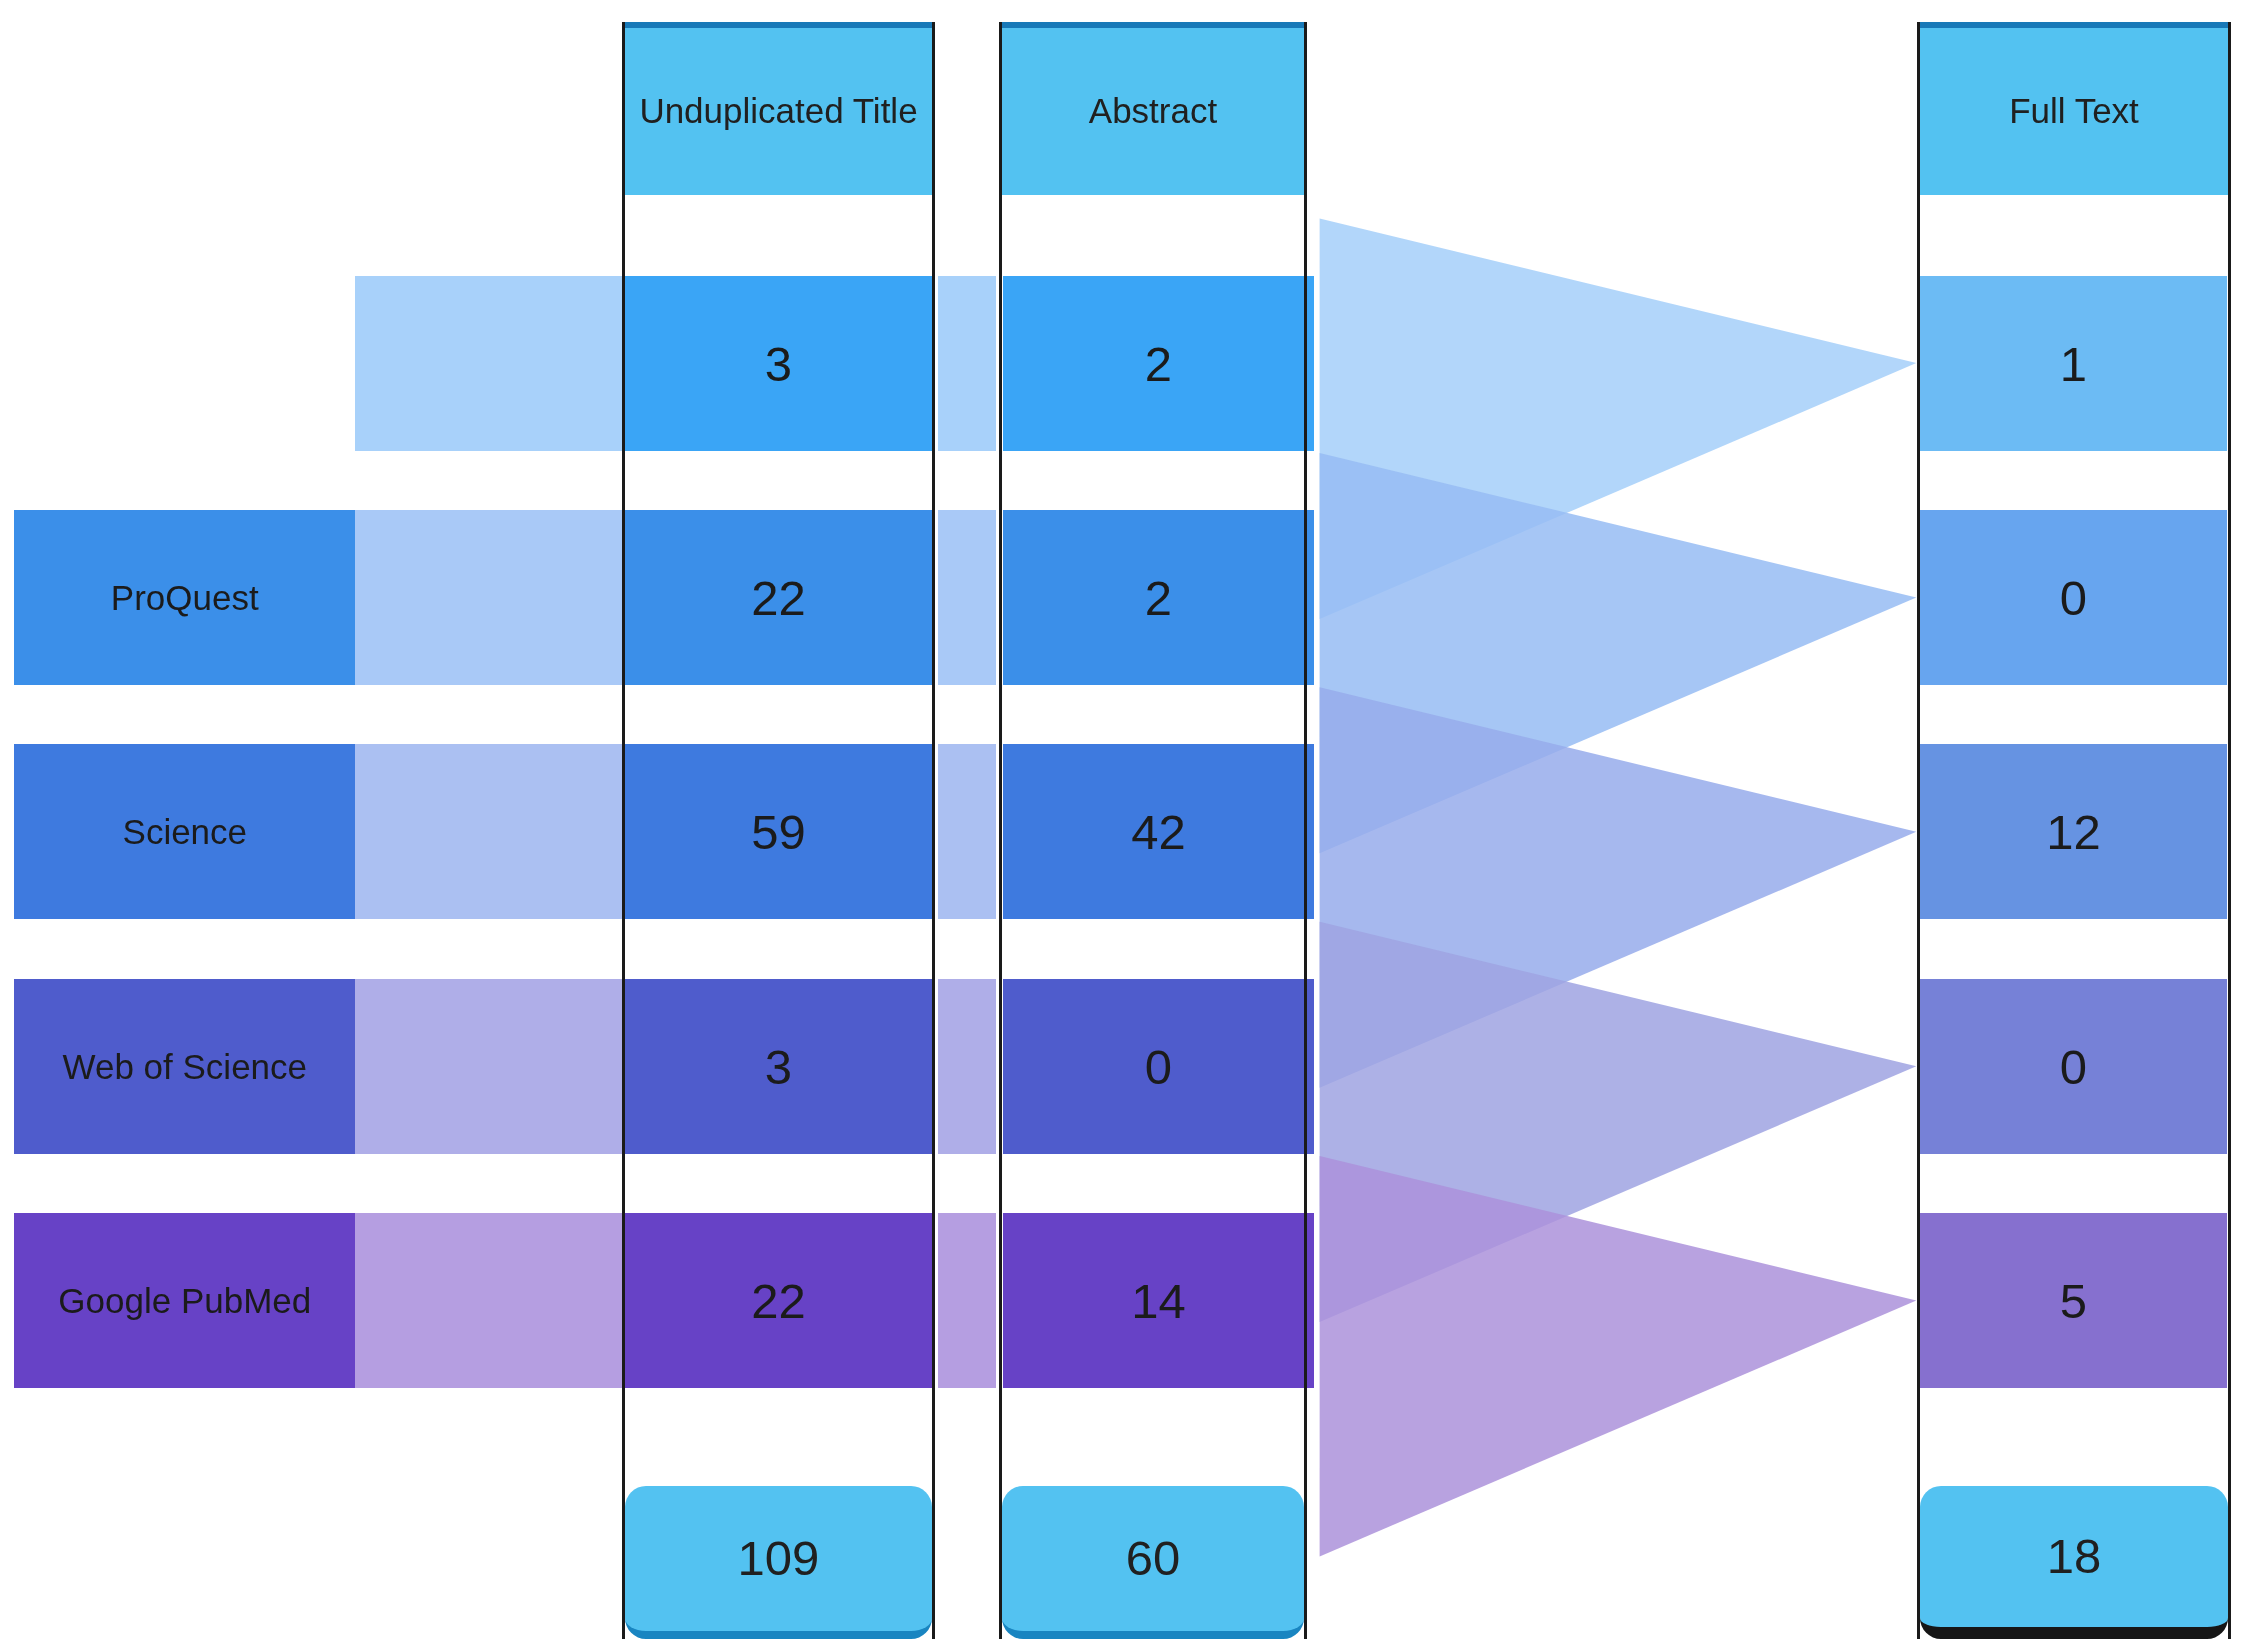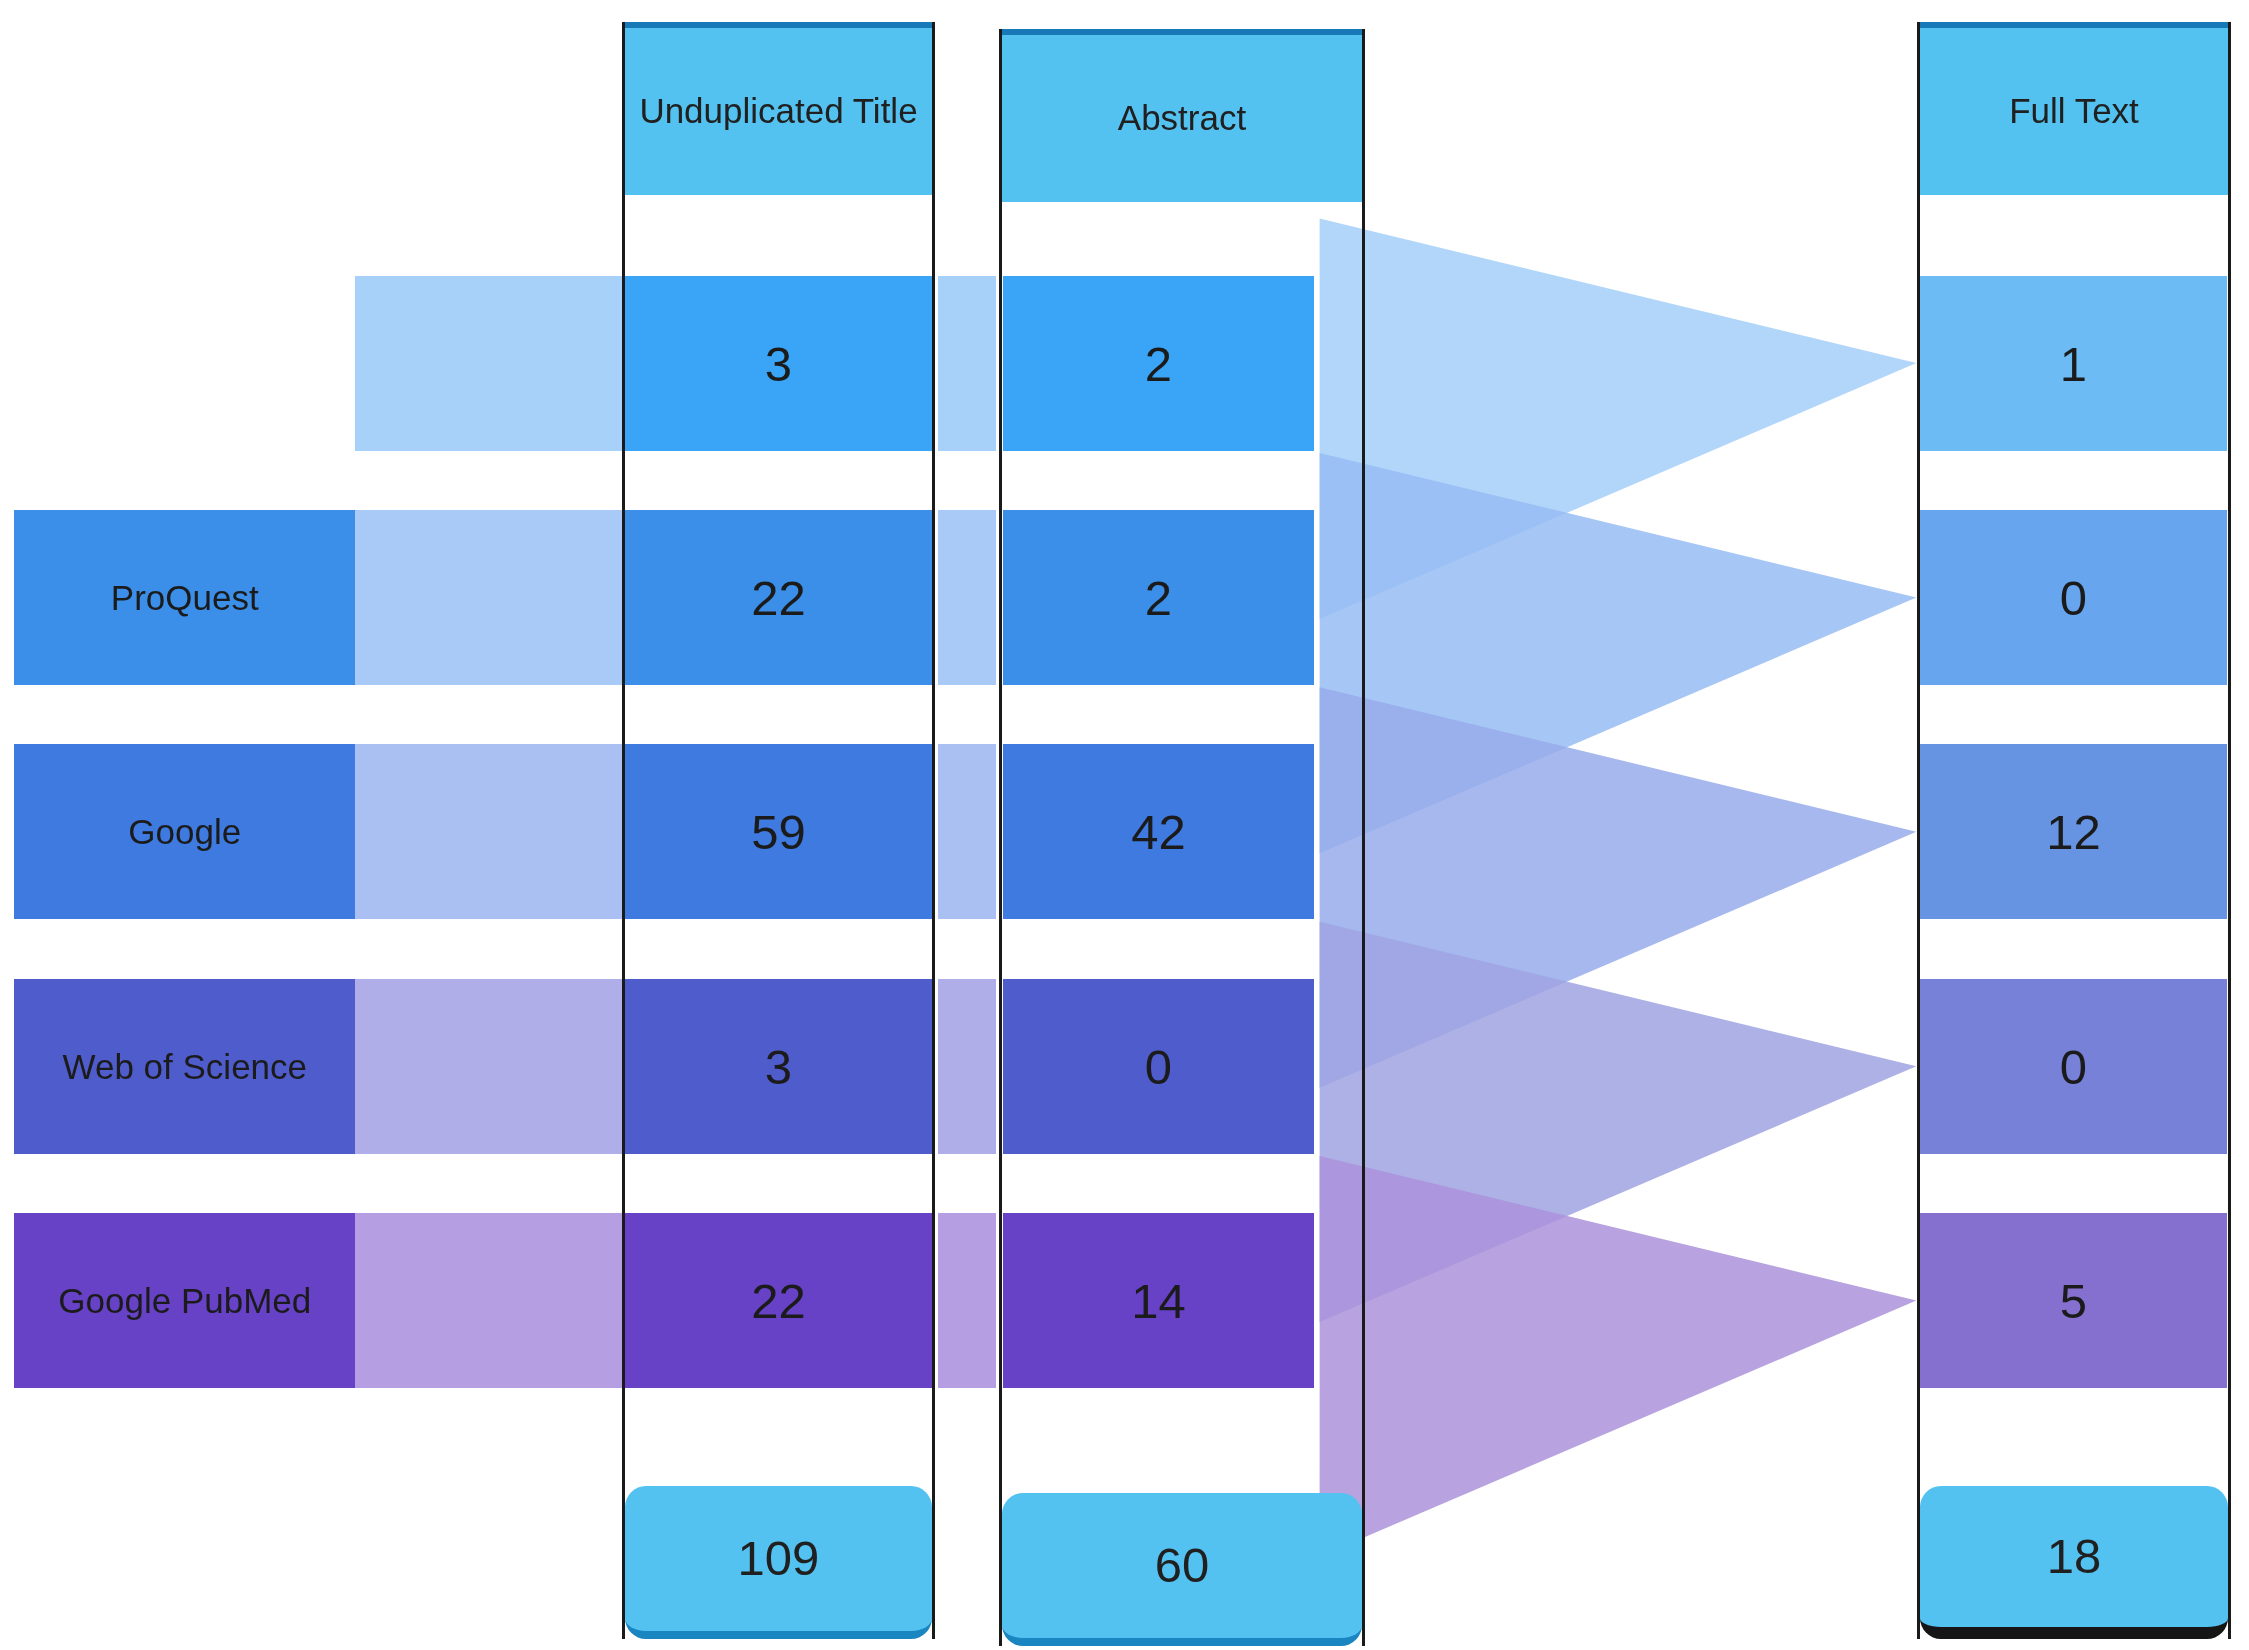--- a/index.html
+++ b/index.html
@@ -20,21 +20,21 @@
   .conn-cell{left:355px;width:267px;background:var(--light);}
   .c1-cell{left:625px;width:307px;background:var(--main);font-size:49px;}
   .gap-cell{left:938px;width:58px;background:var(--light);}
   .c2-cell{left:1003px;width:311px;background:var(--main);font-size:49px;}
   .c3-cell{left:1920px;width:307px;background:var(--full);font-size:49px;}
 
   
   .col{position:absolute;top:21.5px;height:1617px;box-sizing:border-box;z-index:3;
        border-left:3.2px solid #1a1a1a;border-right:3.2px solid #1a1a1a;pointer-events:none;}
   .col1{left:622px;width:313px;padding-left:12px;}
-  .col2{left:999px;width:366px;margin-top:7px;}
+  .col2{left:999px;width:308px;}
   .col3{left:1917px;width:314px;}
   .colheader{position:absolute;top:0;left:0;right:0;height:173px;background:#53C2F1;
        border-top:6.4px solid #1879B8;box-sizing:border-box;
        display:flex;align-items:center;justify-content:center;font-size:35px;color:#202020;}
   .coltotal{position:absolute;bottom:0;left:0;right:0;height:153px;background:#53C2F1;
        border-bottom:8px solid #1985C1;box-sizing:border-box;
        display:flex;align-items:center;justify-content:center;font-size:49px;color:#202020;border-radius:21px;}
   .col3 .coltotal{border-bottom:12.7px solid #161616;}
 </style>
 </head>
@@ -76,21 +76,21 @@
     <div class="cell c2-cell">
         <span>2</span>
       </div>
     <div class="cell c3-cell">
         <span>0</span>
       </div>
   </div>
 
   <div class="row r2" style="--main: #3E7ADF; --light: #ABC0F2; --full: #6693E2;">
     <div class="cell label-cell">
-        <span>Google</span>
+        <span>Science</span>
       </div>
     <div class="cell conn-cell"></div>
     <div class="cell c1-cell">
         <span>59</span>
       </div>
     <div class="cell gap-cell"></div>
     <div class="cell c2-cell">
         <span>42</span>
       </div>
     <div class="cell c3-cell">

